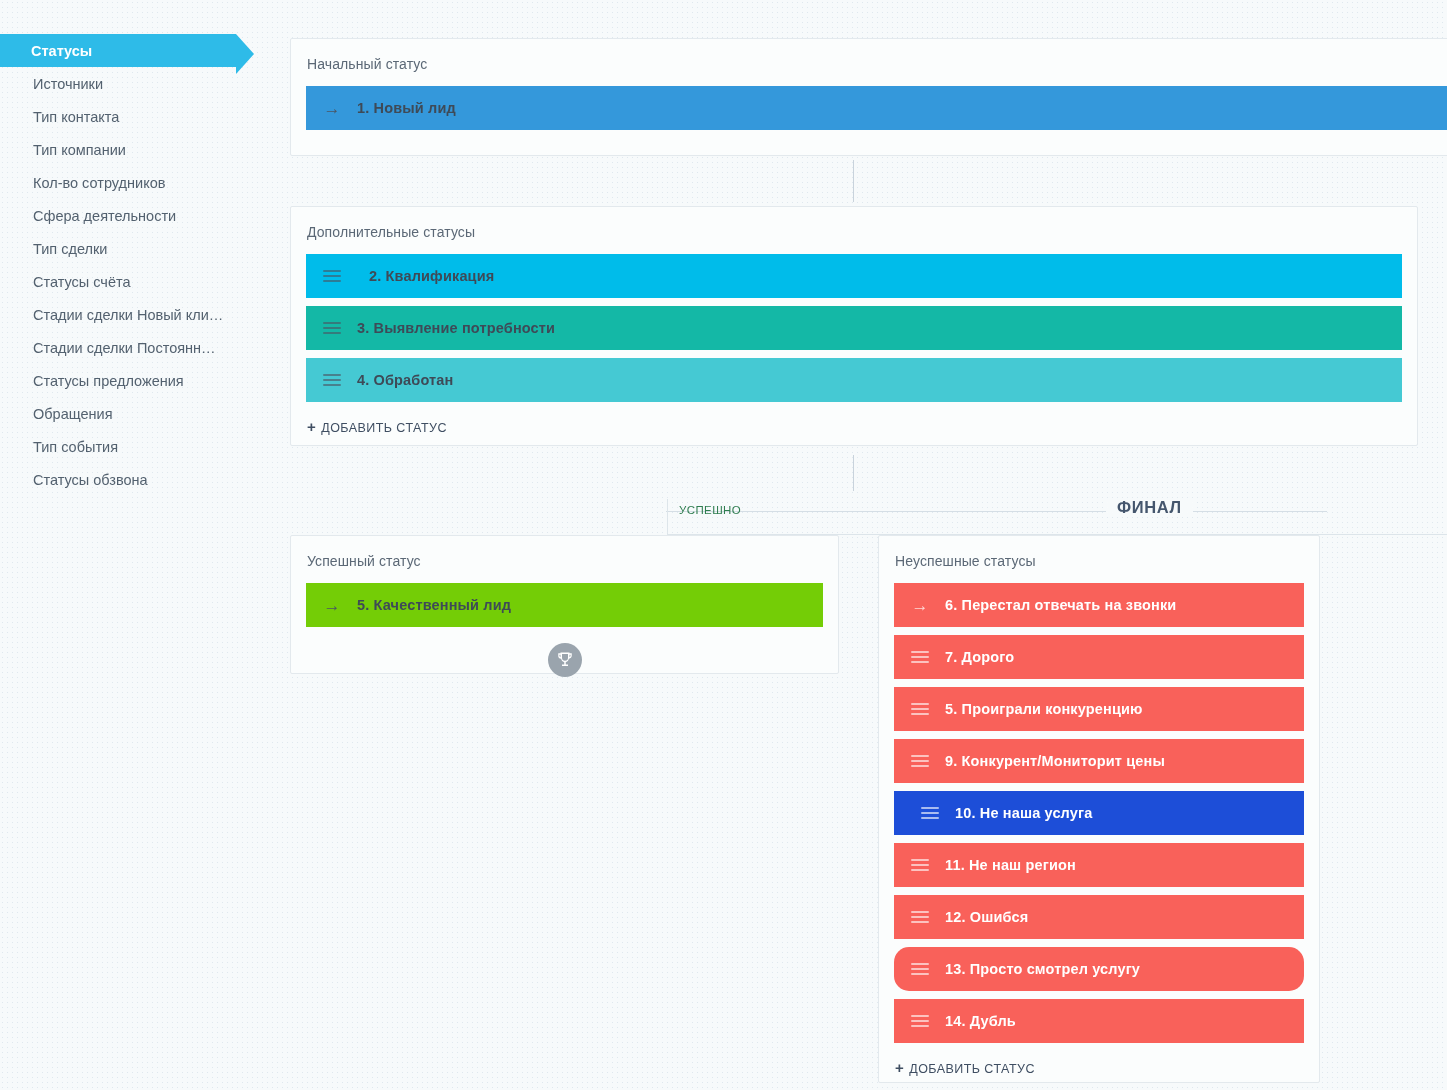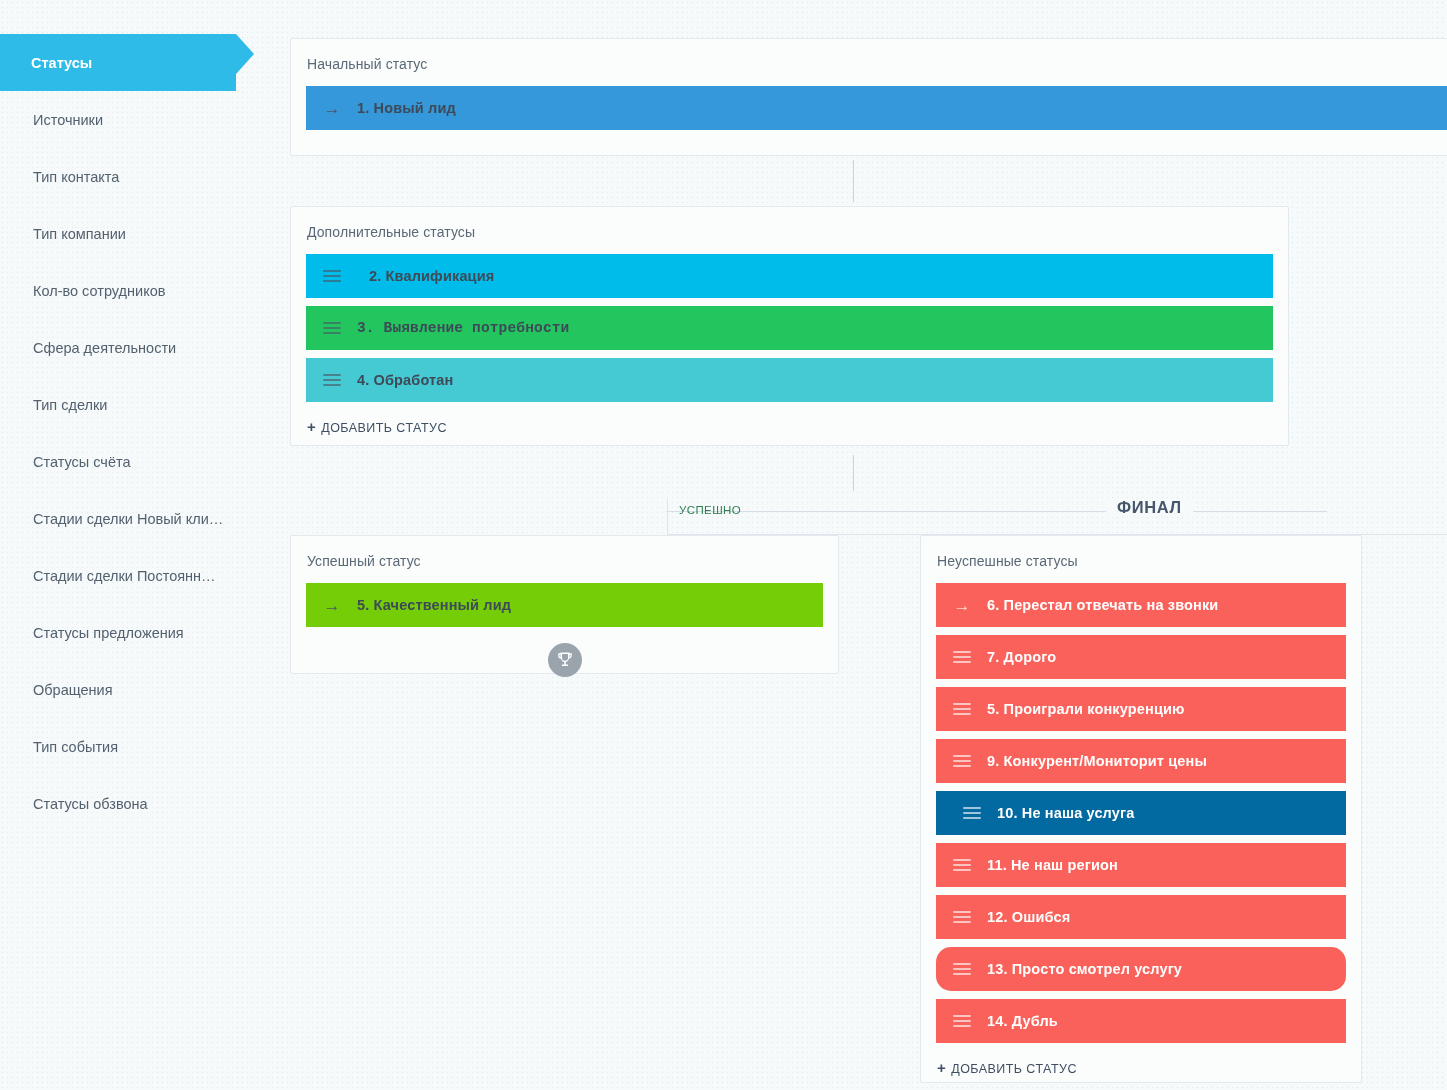--- a/index.html
+++ b/index.html
@@ -25,21 +25,21 @@
 
   
   .sidebar {
     width: 289px;
     flex: 0 0 289px;
     padding-top: 34px;
     position: relative;
   }
 
   .side-item {
-    height: 57px;
+    height: 33px;
     display: flex;
     align-items: center;
     padding-left: 33px;
     font-size: 14.5px;
     color: #53616f;
     cursor: pointer;
     white-space: nowrap;
     position: relative;
   }
   .side-item.active {
@@ -207,23 +207,23 @@
     background: #9aa4ad;
     display: flex;
     align-items: center;
     justify-content: center;
     margin: 16px auto 0 auto;
     cursor: pointer;
   }
 
   
   #panel-initial { position: absolute; left: 1px; top: 38px; width: 1358px; height: 118px; }
-  #panel-extra   { position: absolute; left: 1px; top: 206px; width: 999px; height: 240px; }
+  #panel-extra   { position: absolute; left: 1px; top: 206px; width: 1128px; height: 240px; }
   #panel-success { position: absolute; left: 1px; top: 535px; width: 549px; height: 139px; }
-  #panel-fail    { position: absolute; left: 589px; top: 535px; width: 442px; height: 548px; margin-left: 42px; }
+  #panel-fail    { position: absolute; left: 589px; top: 535px; width: 442px; height: 548px; }
 </style>
 </head>
 <body>
 
 <div class="page-wrap">
 
   <nav class="sidebar" id="sidebar">
       <div class="side-item active">
         <span>Статусы</span>
       </div>
@@ -286,21 +286,21 @@
       <div class="panel-label">Дополнительные статусы</div>
       <div class="status-list" id="extra-list">
           <div class="status-row" style="background: rgb(0, 188, 234); gap: 12px;">
             <span class="status-handle dark">
               <span></span>
               <span></span>
               <span></span>
             </span>
             <span class="status-name dark">2. Квалификация</span>
           </div>
-          <div class="status-row" style="background: #22c55e; font-family: Liberation Mono, monospace;">
+          <div class="status-row" style="background: #14b8a6;">
             <span class="status-handle dark">
               <span></span>
               <span></span>
               <span></span>
             </span>
             <span class="status-name dark">3. Выявление потребности</span>
           </div>
           <div class="status-row" style="background: rgb(69, 201, 211);">
             <span class="status-handle dark">
               <span></span>
@@ -367,21 +367,21 @@
             <span class="status-name light">5. Проиграли конкуренцию</span>
           </div>
           <div class="status-row" style="background: rgb(249, 97, 90);">
             <span class="status-handle">
               <span></span>
               <span></span>
               <span></span>
             </span>
             <span class="status-name light">9. Конкурент/Мониторит цены</span>
           </div>
-          <div class="status-row" style="background: #0369a1; padding-left: 27px;">
+          <div class="status-row" style="background: #1d4ed8; padding-left: 27px;">
             <span class="status-handle">
               <span></span>
               <span></span>
               <span></span>
             </span>
             <span class="status-name light">10. Не наша услуга</span>
           </div>
           <div class="status-row" style="background: rgb(249, 97, 90);">
             <span class="status-handle">
               <span></span>

